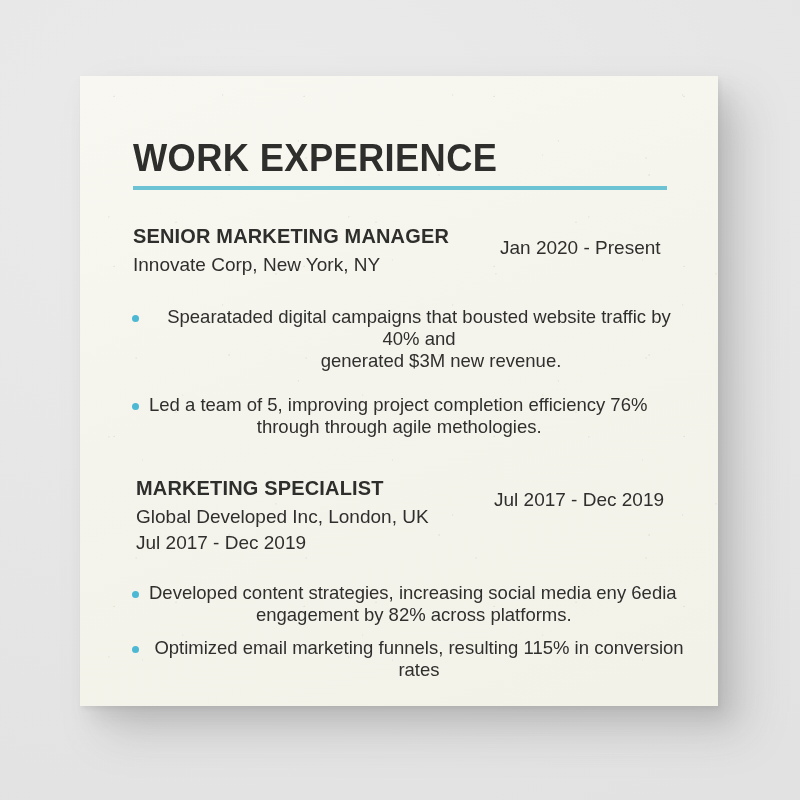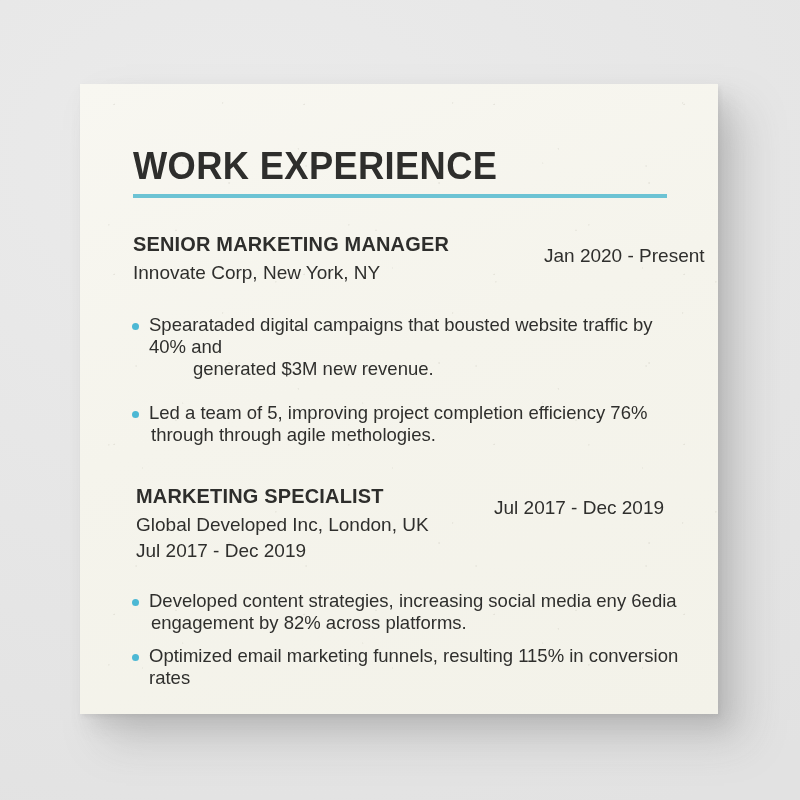--- a/index.html
+++ b/index.html
@@ -21,21 +21,21 @@
     position: absolute;
     inset: 0;
     background:
       radial-gradient(ellipse 120% 90% at 30% 20%, #ebebeb 0%, #e6e6e6 55%, #e2e2e2 100%);
   }
 
   
   .card {
     position: absolute;
     left: 80px;
-    top: 84px;
+    top: 76px;
     width: 638px;
     height: 630px;
     background: #f6f5ee;
     box-shadow:
       26px 26px 40px rgba(120,120,120,0.28),
       10px 12px 18px rgba(120,120,120,0.16),
       2px 3px 4px rgba(140,140,140,0.16);
     overflow: hidden;
     text-decoration: underline;
   }
@@ -126,20 +126,21 @@
     font-weight: 400;
     color: #2f2f2d;
     white-space: nowrap;
   }
 
   
   .bullet-row {
     position: absolute;
     display: flex;
     align-items: flex-start;
+    text-align: center;
   }
   .bullet-dot {
     flex: 0 0 auto;
     width: 7px;
     height: 7px;
     border-radius: 50%;
     background: #4cb8d4;
     margin-top: 9px;
     margin-right: 10px;
   }
@@ -163,21 +164,21 @@
 <div class="card">
   <div class="card-inner">
 
     <div class="section-title">WORK EXPERIENCE</div>
     <div class="title-rule"></div>
 
     <div class="entry" style="left:53px; top:148px;">
       <div class="job-title">SENIOR MARKETING MANAGER</div>
       <div class="job-meta">Innovate Corp, New York, NY</div>
     </div>
-    <div class="job-date-right" style="left:420px; top:161px;margin-left:44px;">Jan 2020 - Present</div>
+    <div class="job-date-right" style="left:420px; top:161px;">Jan 2020 - Present</div>
 
     <div class="bullet-row" style="left:52px; top:230px; width:560px;">
       <span class="bullet-dot"></span>
       <span class="bullet-text">
         <span>Spearataded digital campaigns that bousted website traffic by 40% and</span>
         <span class="line2 indent-deep">generated $3M new revenue.</span>
       </span>
     </div>
 
     <div class="bullet-row" style="left:52px; top:318px; width:560px;">

